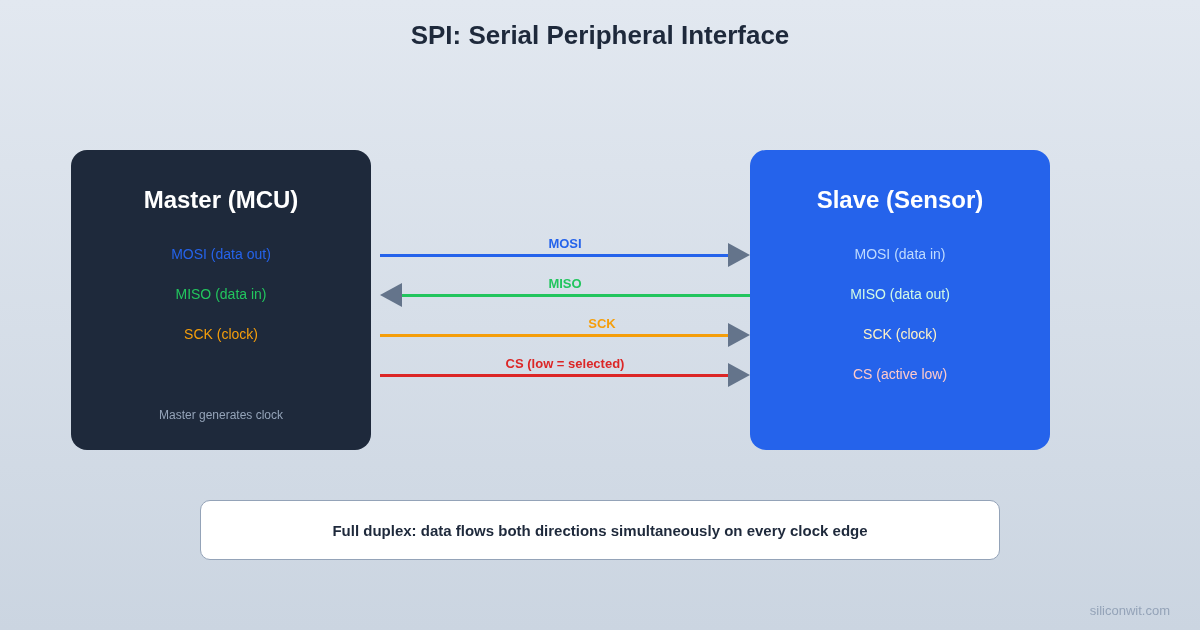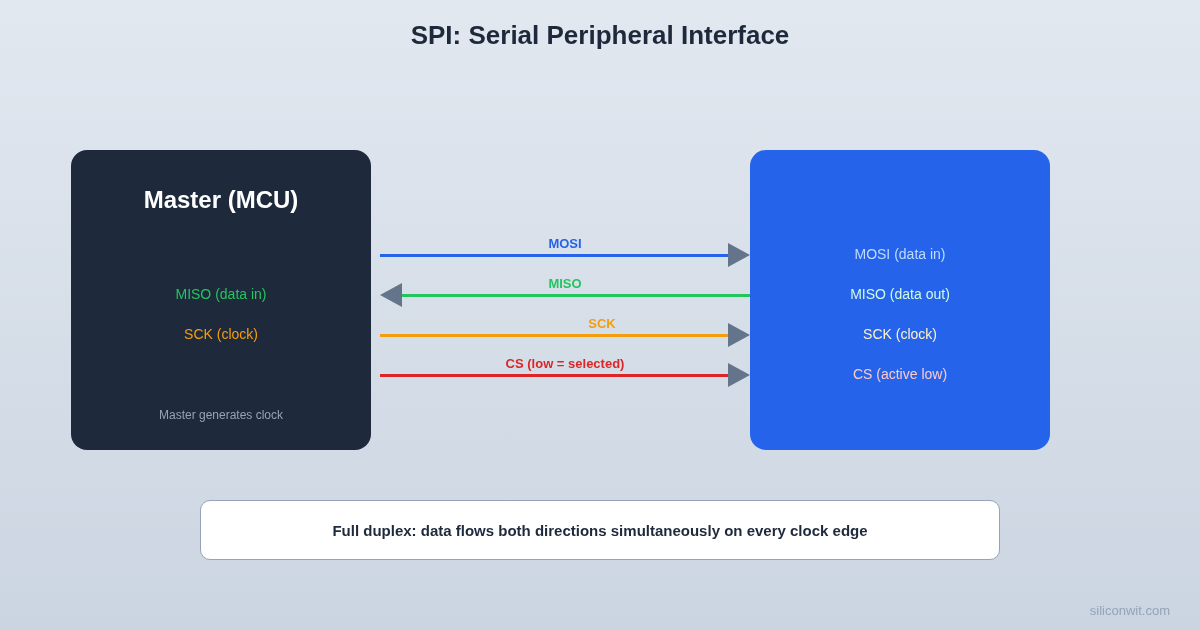--- a/index.html
+++ b/index.html
@@ -60,26 +60,28 @@
       font-size: 13px; color: #94a3b8;
     }
   </style>
 </head>
 <body>
 
 <div class="title">SPI: Serial Peripheral Interface</div>
 
 <div class="box master">
   <div class="box-title">Master (MCU)</div>
+  <div class="pin" style="top:96px;color:#2563eb;">MOSI (data out)</div>
   <div class="pin" style="top:136px;color:#22c55e;">MISO (data in)</div>
   <div class="pin" style="top:176px;color:#f59e0b;">SCK (clock)</div>
   <div class="note" style="top:258px;">Master generates clock</div>
 </div>
 
 <div class="box slave">
+  <div class="box-title">Slave (Sensor)</div>
   <div class="pin" style="top:96px;color:#bfdbfe;">MOSI (data in)</div>
   <div class="pin" style="top:136px;color:#d1fae5;">MISO (data out)</div>
   <div class="pin" style="top:176px;color:#fef3c7;">SCK (clock)</div>
   <div class="pin" style="top:216px;color:#fecaca;">CS (active low)</div>
 </div>
 
 <div class="wire-label" style="top:236px;color:#2563eb;">MOSI</div>
 <div class="wire" style="top:254px;background:#2563eb;width:350px;"></div>
 <div class="arrow-r" style="left:728px;top:243px;"></div>
 

